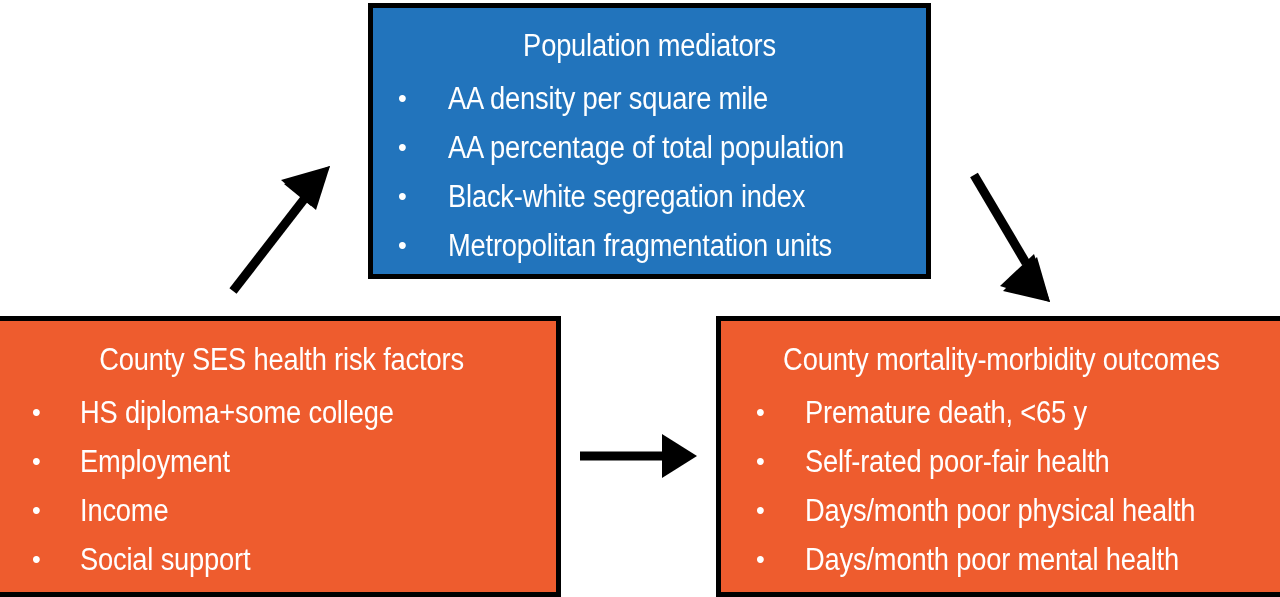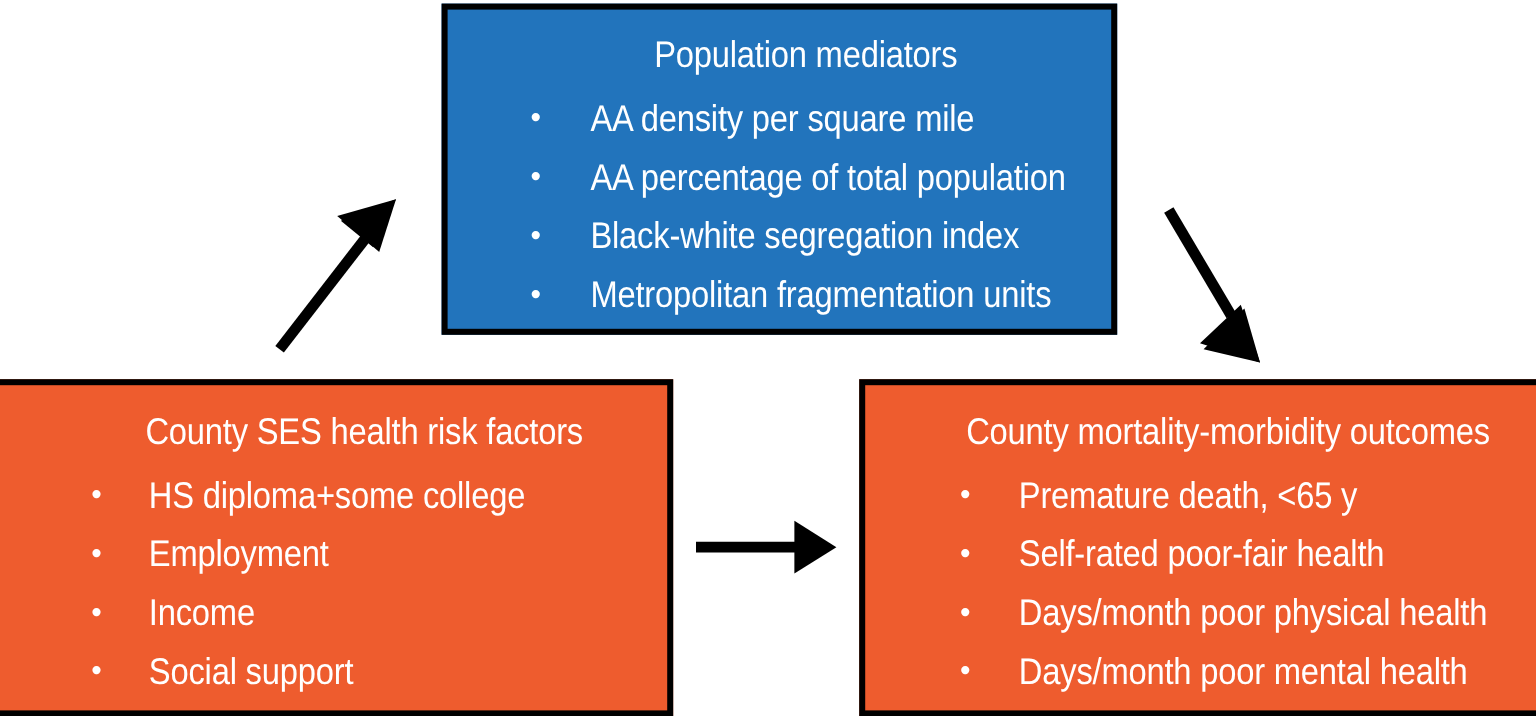--- a/index.html
+++ b/index.html
@@ -22,21 +22,20 @@
     height: 597px;
   }
 
   
   .box {
     position: absolute;
     box-sizing: border-box;
     border: 5px solid #000000;
     color: #ffffff;
     overflow: hidden;
-    padding-left: 44px;
   }
   .box-blue {
     left: 368px;
     top: 3px;
     width: 563px;
     height: 276px;
     background: #2274bc;
   }
   .box-orange-left {
     left: -5px;

